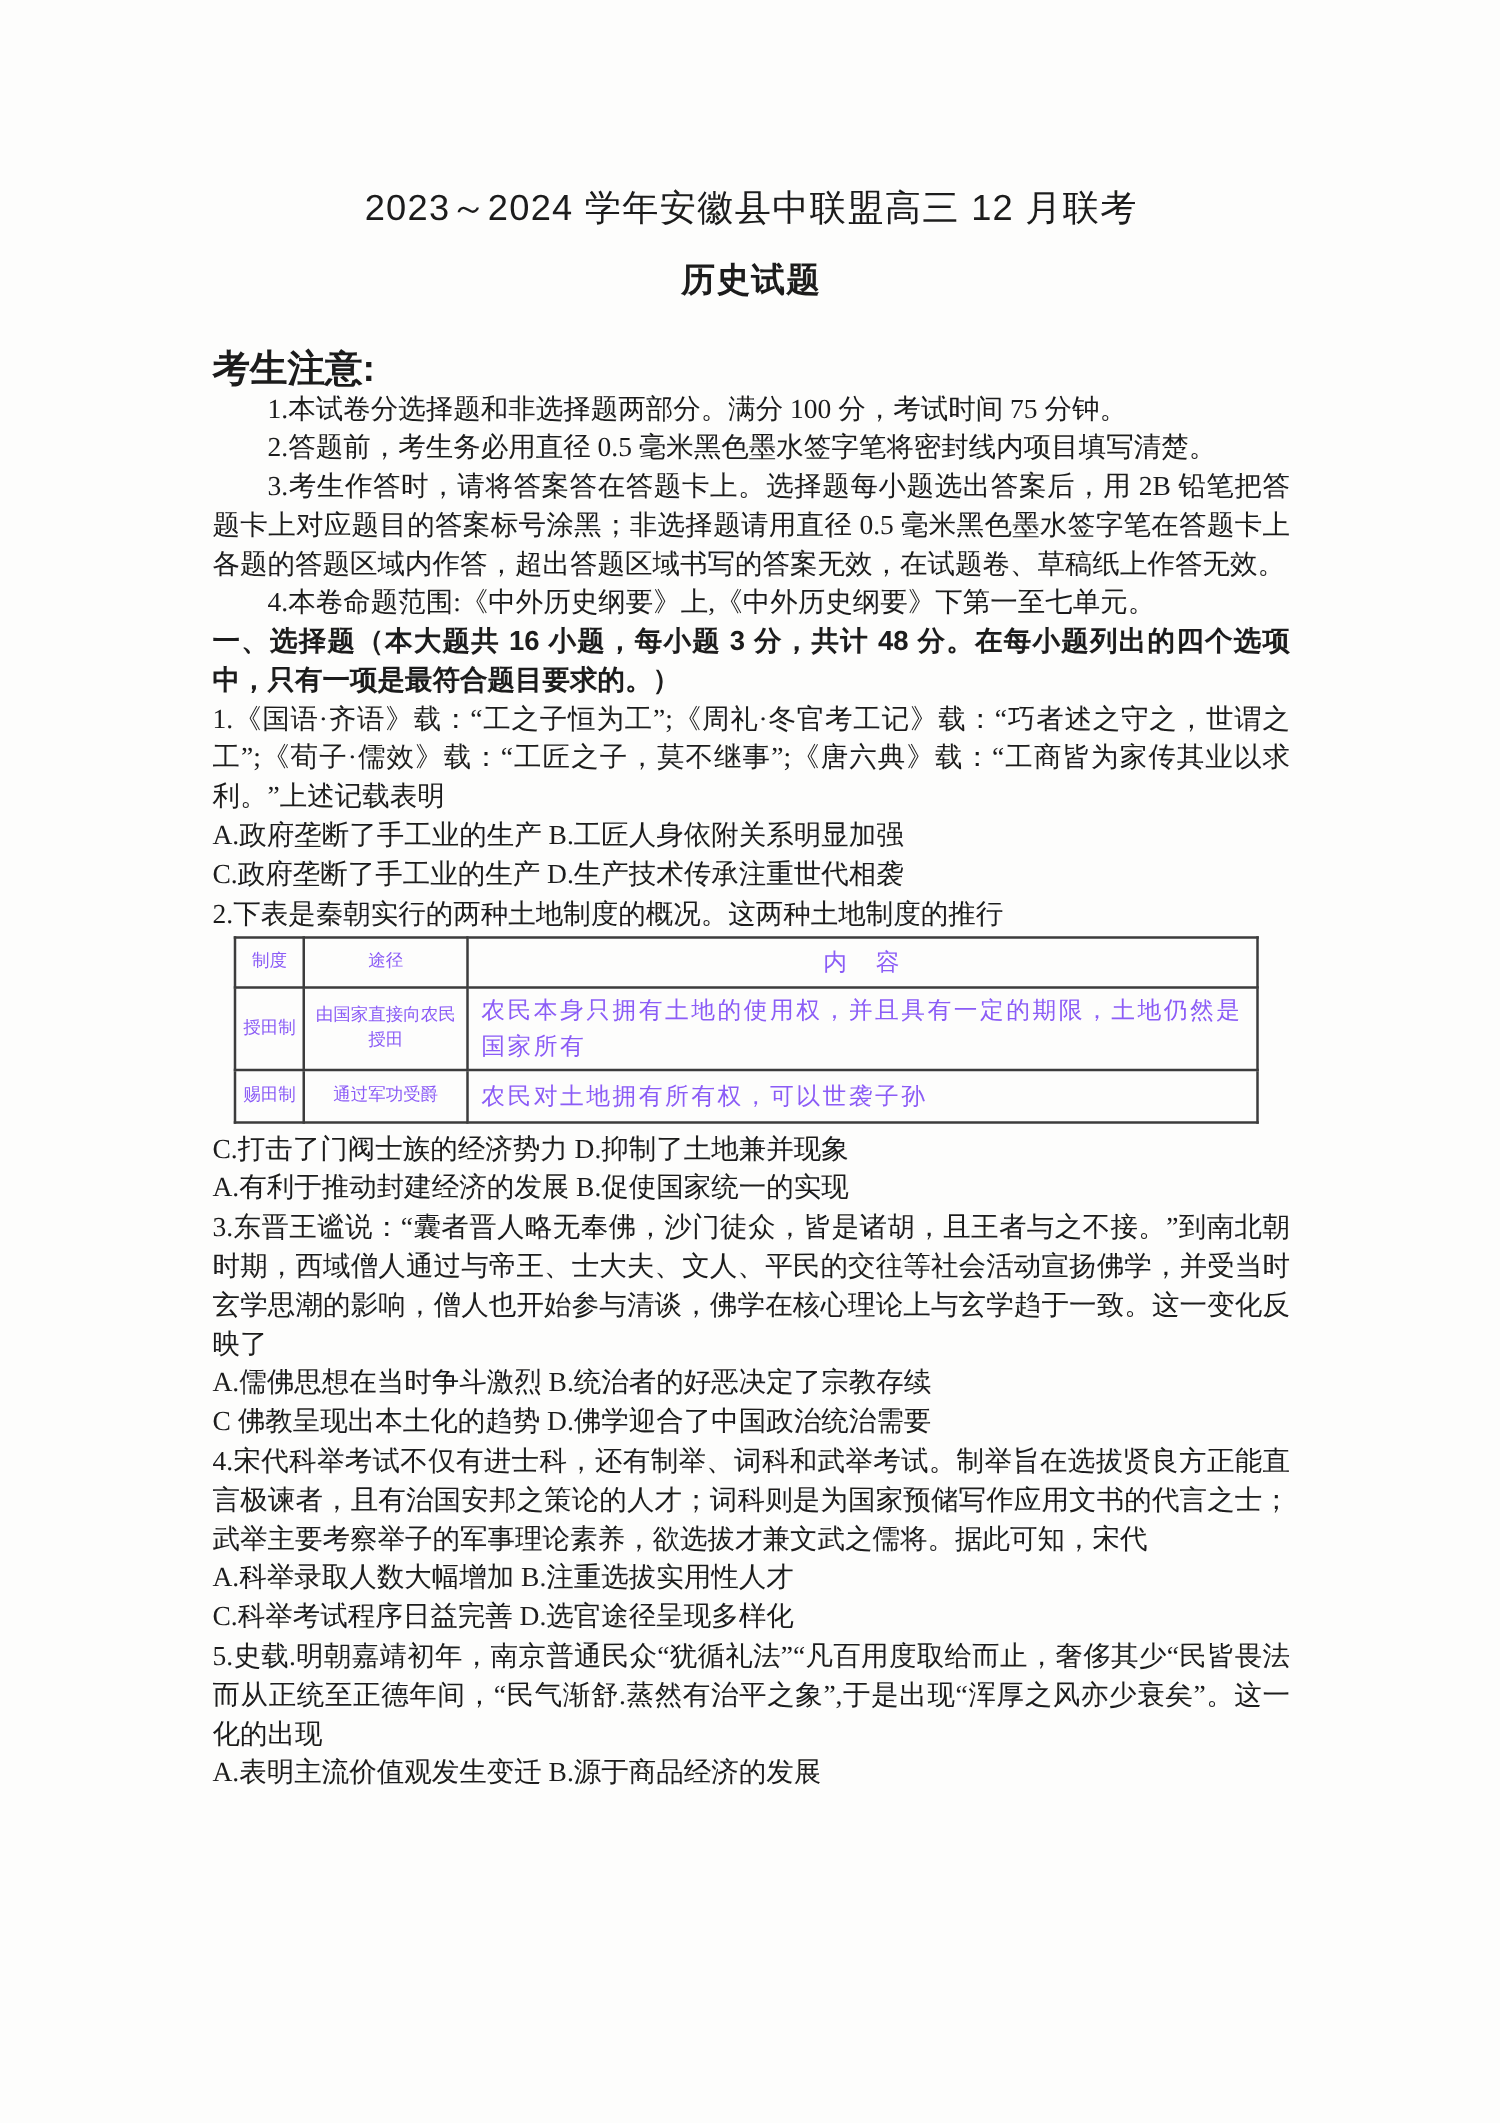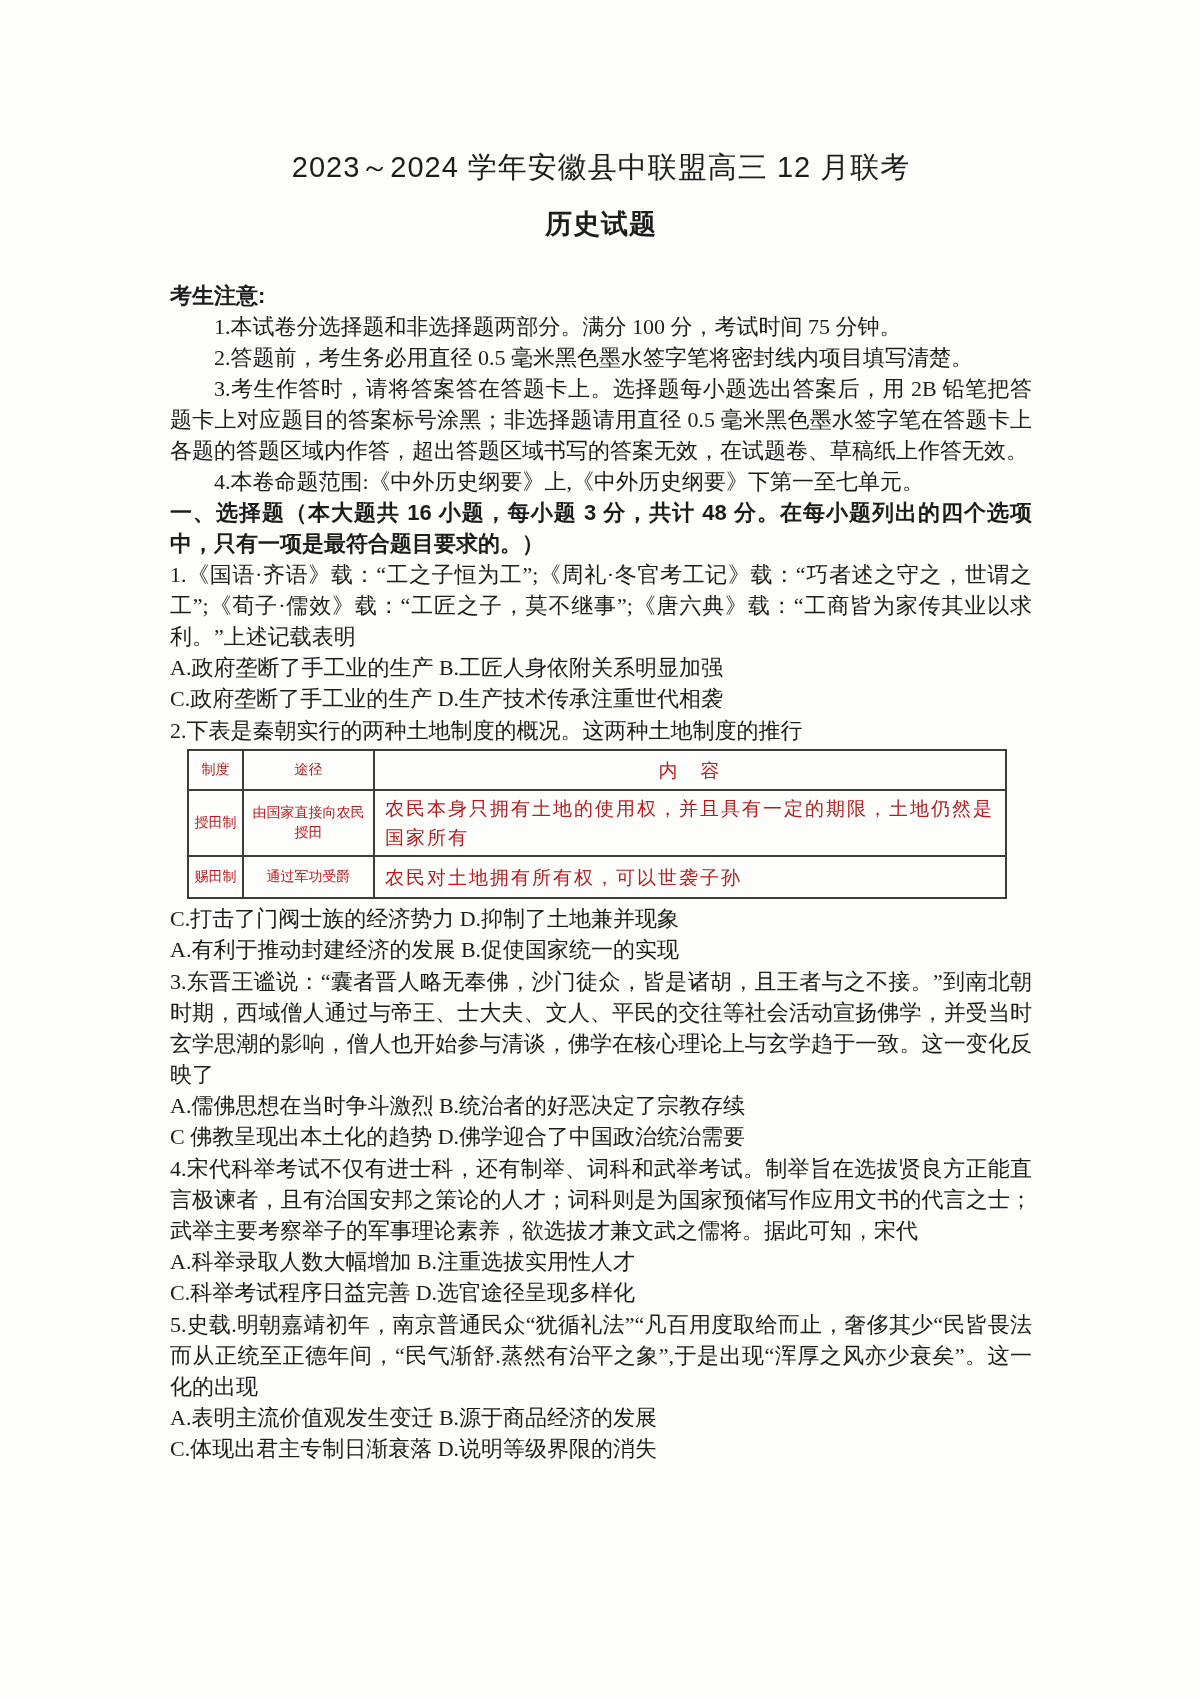--- a/index.html
+++ b/index.html
@@ -36,21 +36,21 @@
     font-weight: bold;
     font-size: 27px;
     line-height: 32px;
     text-align: center;
     margin: 24px 0 40px 0;
     letter-spacing: 1px;
   }
   .notice-heading {
     font-family: "Liberation Sans", sans-serif;
     font-weight: bold;
-    font-size: 22px;
+    font-size: 30px;
     line-height: 31px;
   }
   .notice-item {
     margin: 0;
     font-size: 22px;
     line-height: 31px;
     text-indent: 2em;
     text-align: justify;
   }
   .section-heading {
@@ -70,21 +70,21 @@
     text-align: justify;
   }
   .opt-line {
     text-align: left;
   }
   table.qtable {
     border-collapse: collapse;
     table-layout: fixed;
     width: 818px;
     margin: 3px 0 4px 17px;
-    color: #b91c1c;
+    color: #8b5cf6;
     font-family: Liberation Serif, serif;
   }
   table.qtable td {
     border: 2px solid #3c3c3c;
     vertical-align: middle;
     text-align: center;
     font-size: 14px;
     line-height: 20px;
     padding: 2px 4px;
   }
@@ -165,17 +165,16 @@
 
     <div class="question">
       <div class="stem">4.宋代科举考试不仅有进士科，还有制举、词科和武举考试。制举旨在选拔贤良方正能直言极谏者，且有治国安邦之策论的人才；词科则是为国家预储写作应用文书的代言之士；武举主要考察举子的军事理论素养，欲选拔才兼文武之儒将。据此可知，宋代</div>
       <div class="opt-line">A.科举录取人数大幅增加 B.注重选拔实用性人才</div>
       <div class="opt-line">C.科举考试程序日益完善 D.选官途径呈现多样化</div>
     </div>
 
     <div class="question">
       <div class="stem">5.史载.明朝嘉靖初年，南京普通民众“犹循礼法”“凡百用度取给而止，奢侈其少“民皆畏法而从正统至正德年间，“民气渐舒.蒸然有治平之象”,于是出现“浑厚之风亦少衰矣”。这一化的出现</div>
       <div class="opt-line">A.表明主流价值观发生变迁 B.源于商品经济的发展</div>
-      <div class="opt-line">C.体现出君主专制日渐衰落 D.说明等级界限的消失</div>
     </div>
 
   </div>
 </div>
 
 </body></html>

